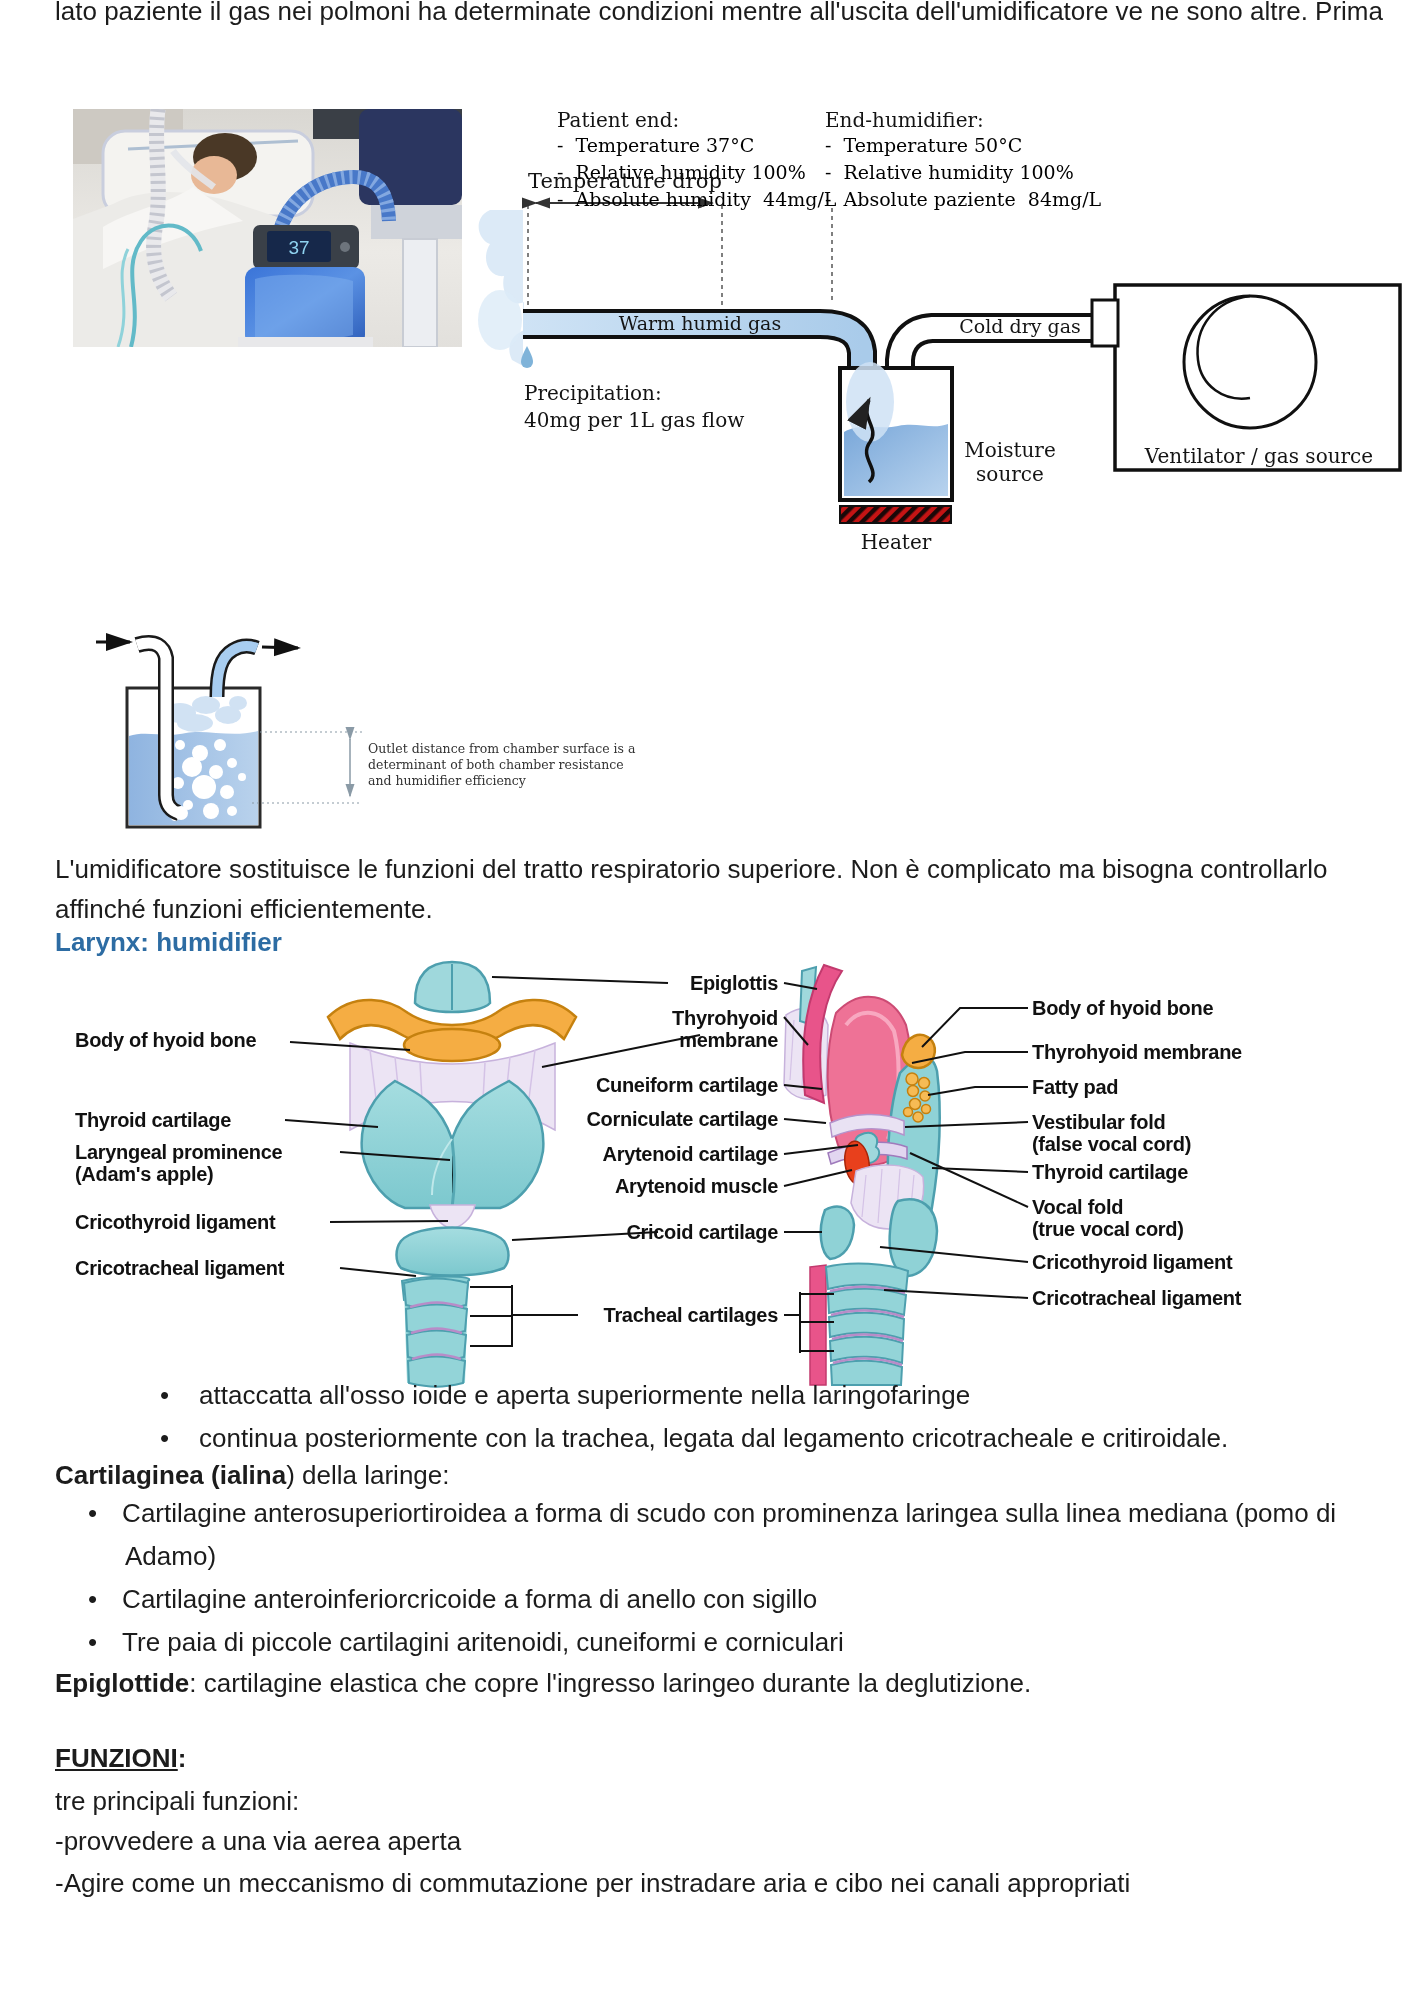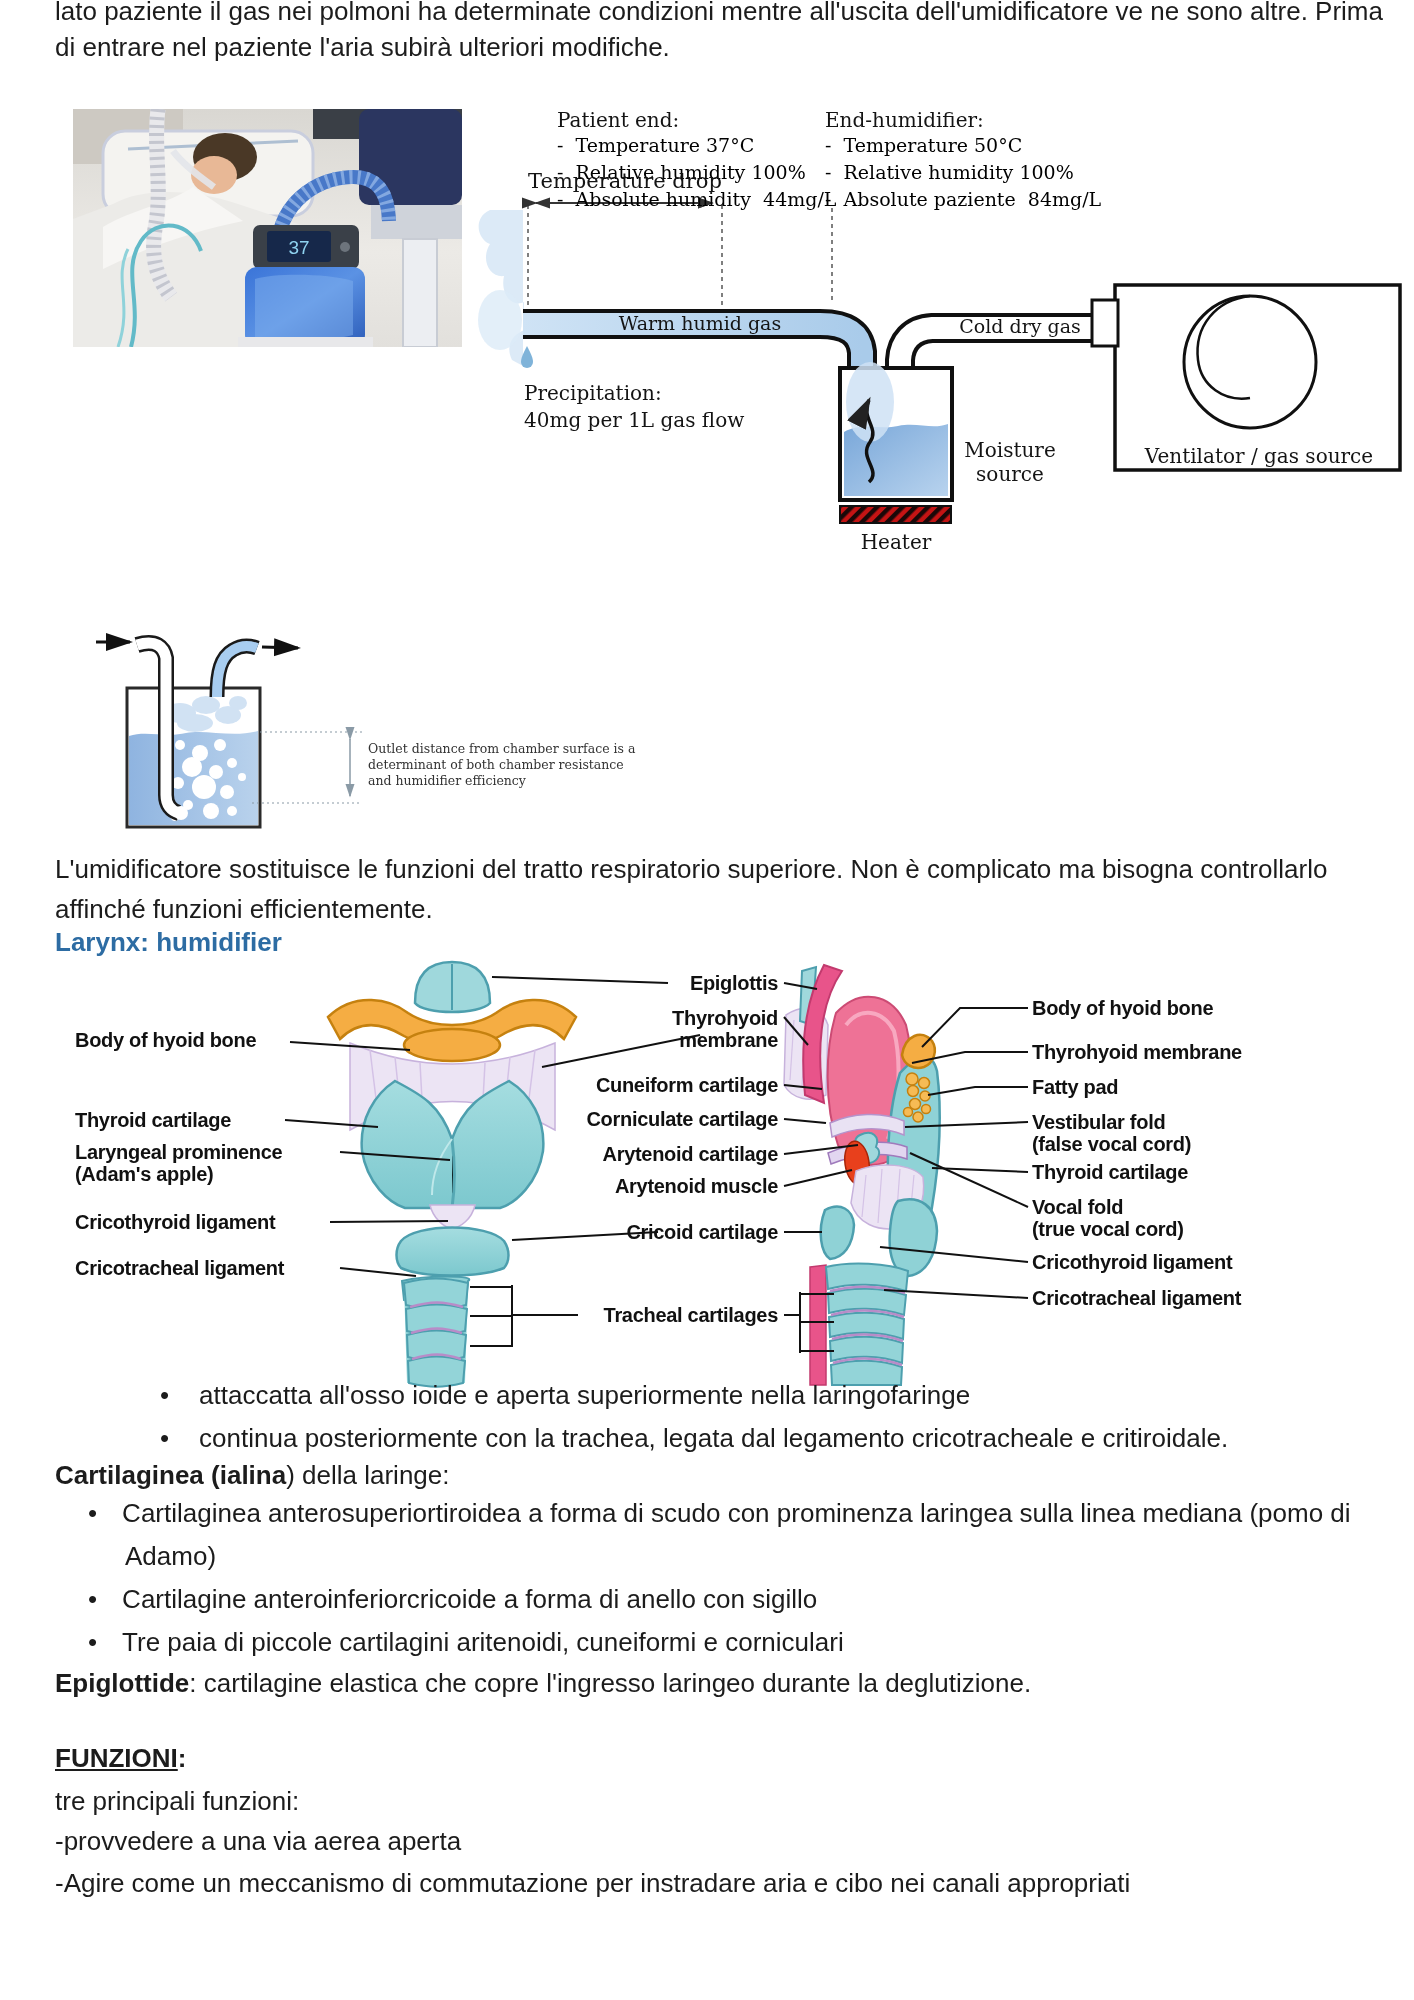--- a/index.html
+++ b/index.html
@@ -16,21 +16,20 @@
   .bold{font-weight:bold;}
   .underline{text-decoration:underline;}
   svg{display:block;}
 </style>
 </head>
 <body>
 
 <div id="page">
 
   <div class="abs body-text" style="left:55px;top:-6px;">lato paziente il gas nei polmoni ha determinate condizioni mentre all'uscita dell'umidificatore ve ne sono altre.  Prima</div>
-  <div class="abs body-text" style="left:55px;top:30px;">di entrare nel paziente l'aria subirà ulteriori modifiche.</div>
 
   <div class="abs" style="left:73px;top:109px;width:389px;height:238px;">
     <svg width="389" height="238" viewBox="0 0 389 238">
       <defs>
         <linearGradient id="devgrad" x1="0" y1="0" x2="1" y2="1">
           <stop offset="0" stop-color="#3a74d8"></stop>
             <stop offset="0.5" stop-color="#5b92e4"></stop>
             <stop offset="1" stop-color="#2c5cb8"></stop>
         </linearGradient>
         <linearGradient id="bggrad" x1="0" y1="0" x2="0" y2="1">
@@ -404,21 +403,21 @@
   <div class="abs anat-label" style="left:1032px;top:1196px;">Vocal fold</div>
   <div class="abs anat-label" style="left:1032px;top:1218px;">(true vocal cord)</div>
   <div class="abs anat-label" style="left:1032px;top:1251px;">Cricothyroid ligament</div>
   <div class="abs anat-label" style="left:1032px;top:1287px;">Cricotracheal ligament</div>
 
   <div class="abs body-text" style="left:160px;top:1378px;"><span>•</span><span style="display:inline-block;width:30px;"></span><span>attaccatta all'osso ioide e aperta superiormente nella laringofaringe</span></div>
   <div class="abs body-text" style="left:160px;top:1421px;"><span>•</span><span style="display:inline-block;width:30px;"></span><span>continua posteriormente con la trachea, legata dal legamento cricotracheale e critiroidale.</span></div>
 
   <div class="abs body-text" style="left:55px;top:1458px;"><span class="bold">Cartilaginea (ialina</span><span>) della laringe:</span></div>
 
-  <div class="abs body-text" style="left:88px;top:1496px;"><span>•</span><span style="display:inline-block;width:25px;"></span><span>Cartilaginea anterosuperiortiroidea a forma di scudo con prominenza laringea sulla linea mediana (pomo di</span></div>
+  <div class="abs body-text" style="left:88px;top:1496px;"><span>•</span><span style="display:inline-block;width:25px;"></span><span>Cartilagine anterosuperiortiroidea a forma di scudo con prominenza laringea sulla linea mediana (pomo di</span></div>
   <div class="abs body-text" style="left:125px;top:1539px;">Adamo)</div>
   <div class="abs body-text" style="left:88px;top:1582px;"><span>•</span><span style="display:inline-block;width:25px;"></span><span>Cartilagine anteroinferiorcricoide a forma di anello con sigillo</span></div>
   <div class="abs body-text" style="left:55px;top:1666px;"><span class="bold">Epiglottide</span><span>: cartilagine elastica che copre l'ingresso laringeo durante la deglutizione.</span></div>
 
   <div class="abs body-text" style="left:88px;top:1625px;"><span>•</span><span style="display:inline-block;width:25px;"></span><span>Tre paia di piccole cartilagini aritenoidi, cuneiformi e corniculari</span></div>
 
   <div class="abs body-text" style="left:55px;top:1741px;"><span class="bold underline">FUNZIONI</span><span class="bold">:</span></div>
   <div class="abs body-text" style="left:55px;top:1784px;">tre principali funzioni:</div>
   <div class="abs body-text" style="left:55px;top:1866px;">-Agire come un meccanismo di commutazione per instradare aria e cibo nei canali appropriati</div>
   <div class="abs body-text" style="left:55px;top:1824px;">-provvedere a una via aerea aperta</div>

